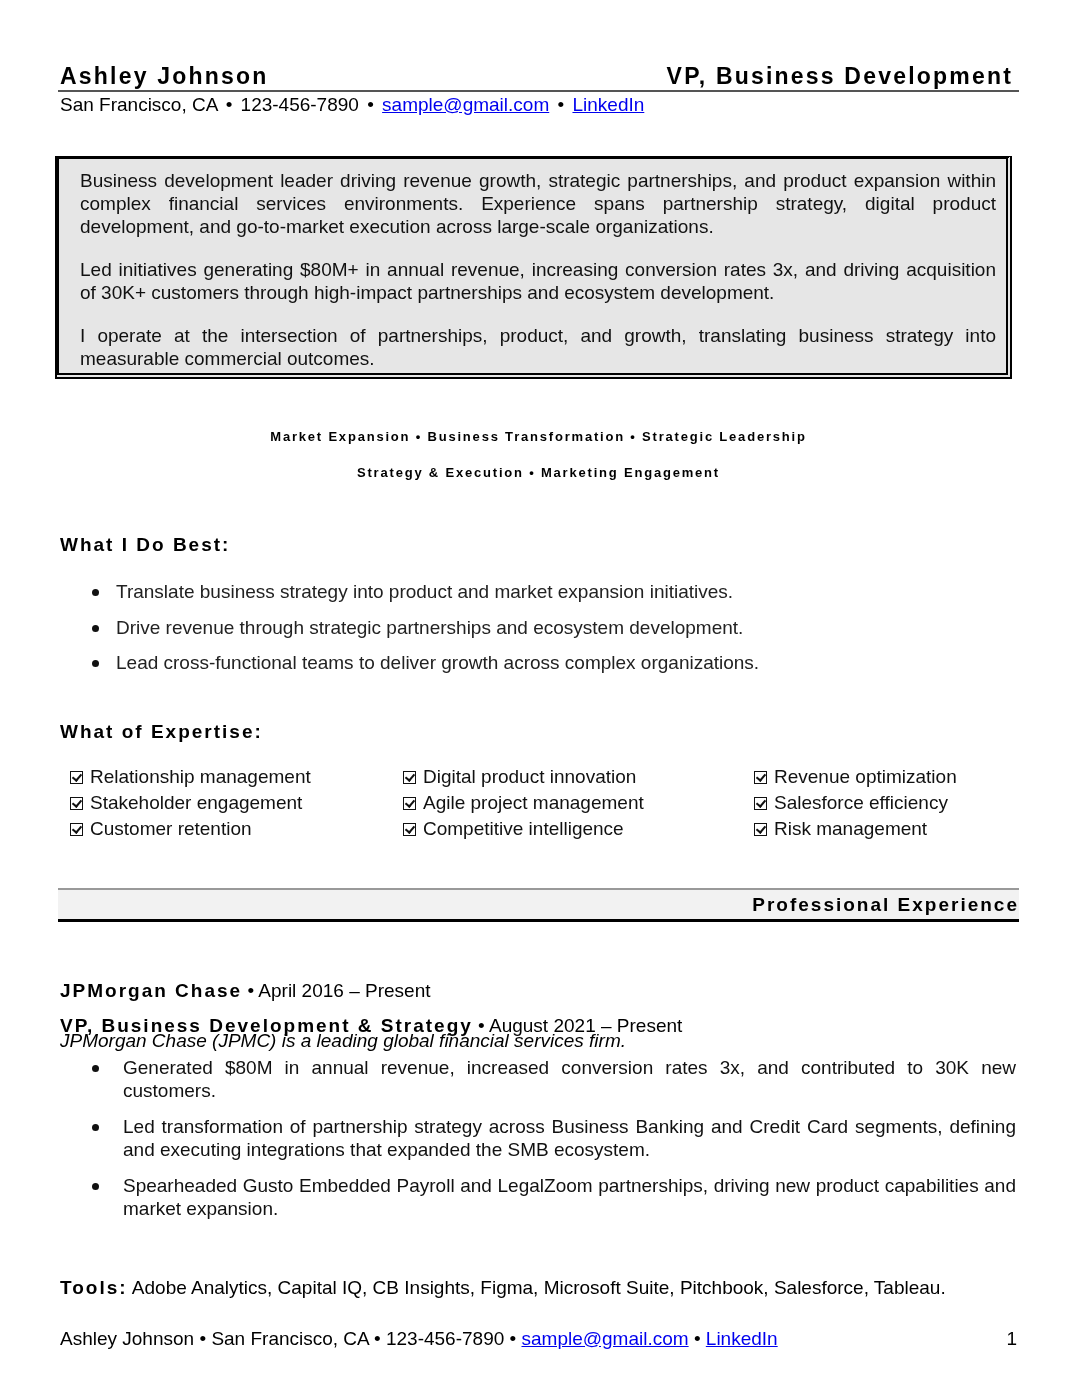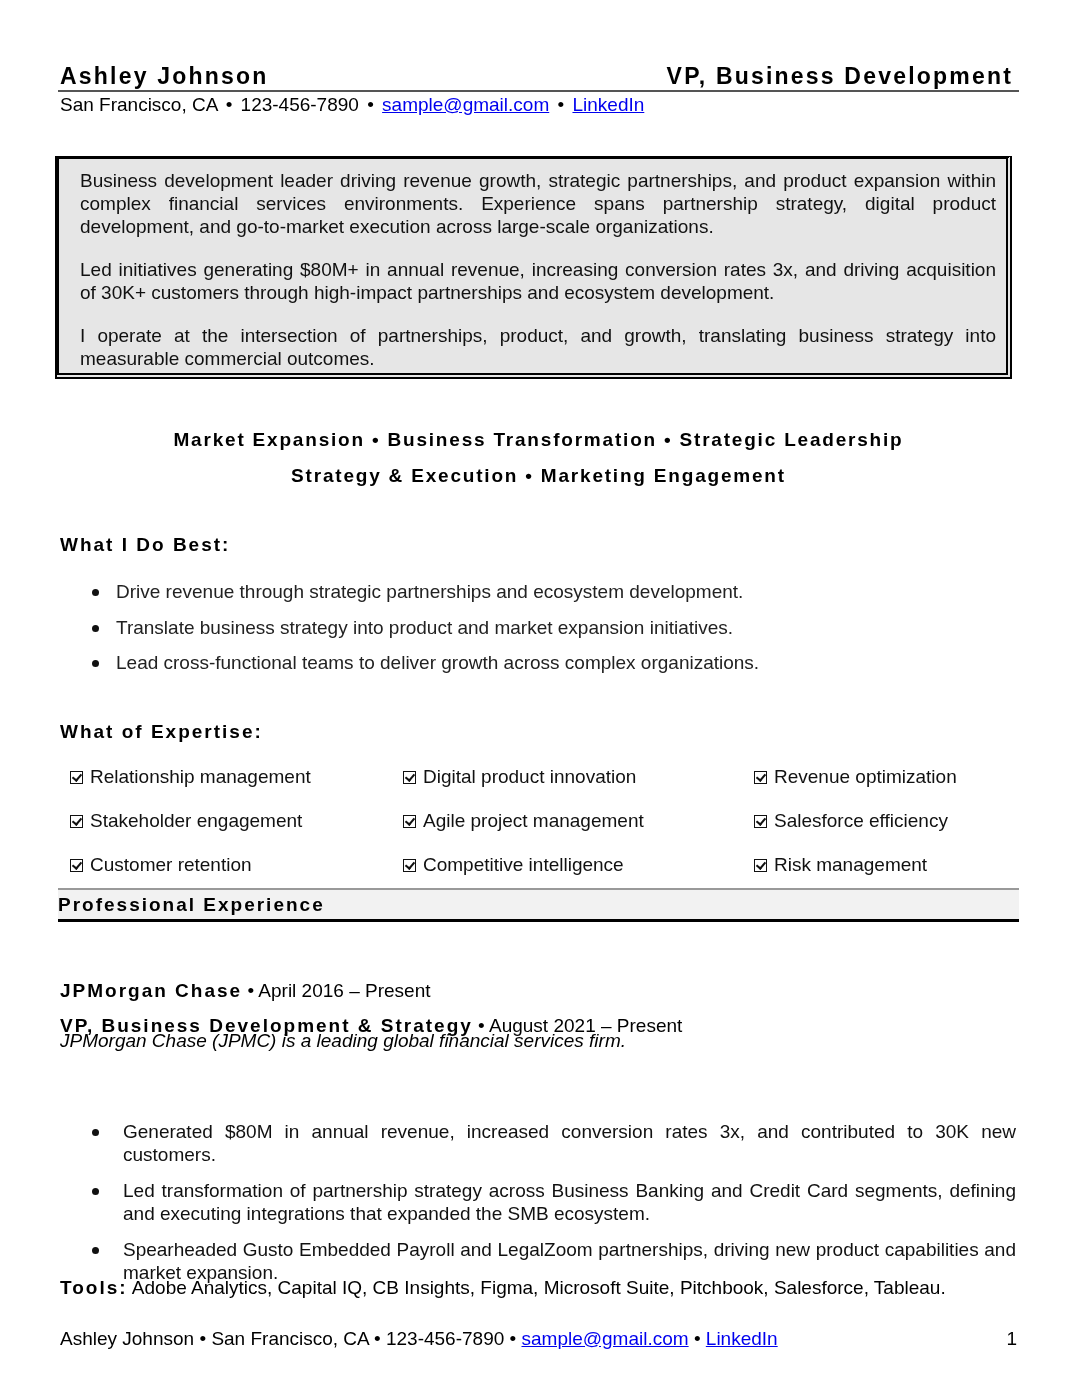--- a/index.html
+++ b/index.html
@@ -36,21 +36,21 @@
     box-sizing: border-box;
     padding: 10px 10px 0 9px;
   }
   .summary-box p {
     margin: 0 0 20px 12px; font-size: 19px; line-height: 23px; text-align: justify;
     color: #111;
   }
 
   .skills {
     position: absolute; left: 0; width: 961px; text-align: center;
-    font-weight: bold; font-size: 19px; letter-spacing: 1.8px; color: #000;
+    font-weight: bold; font-size: 13px; letter-spacing: 1.8px; color: #000;
   }
   .skills.l1 { top: 429px; }
   .skills.l2 { top: 465px; }
 
   .section-label {
     position: absolute; left: 2px; font-weight: bold; font-size: 19px;
     letter-spacing: 2px; color: #000000;
   }
 
   ul.best {
@@ -61,51 +61,51 @@
     font-size: 19px; line-height: 23px; height: 35.5px; color: #222;
     position: relative; padding-left: 24px;
   }
   ul.best li::before {
     content: ""; position: absolute; left: 0; top: 9px; width: 7px; height: 7px;
     background: #111; border-radius: 50%;
   }
 
   .expertise {
     position: absolute; top: 765px; left: 12px; width: 930px;
-    display: grid; grid-template-columns: 333px 351px 250px; row-gap: 21px;
+    display: grid; grid-template-columns: 333px 351px 250px; row-gap: 3px;
   }
   .exp-item { font-size: 19px; line-height: 23px; color: #111; white-space: nowrap; }
   .chk {
     display: inline-block; width: 13px; height: 13px; border: 1.5px solid #111;
     box-sizing: border-box; position: relative; margin-right: 7px; vertical-align: -1px;
   }
   .chk::after {
     content: ""; position: absolute; left: 3px; top: 0px; width: 4px; height: 7px;
     border-right: 2px solid #111; border-bottom: 2px solid #111; transform: rotate(40deg);
   }
 
   .section-header {
     position: absolute; top: 888px; left: 0; width: 961px; height: 34px;
     background: #f2f2f2; border-top: 2px solid #999; border-bottom: 3px solid #000;
-    box-sizing: border-box; text-align: left;
+    box-sizing: border-box; text-align: right;
     font-weight: bold; font-size: 19px; letter-spacing: 2px; line-height: 30px; color: #000;
   }
 
   .job-line {
     position: absolute; left: 2px; font-size: 19px; color: #000; white-space: nowrap; margin-top: 20px;
   }
   .job-line b { letter-spacing: 2px; }
   .job-line.company { top: 960px; }
   .job-line.role { top: 995px; }
   .job-desc {
     position: absolute; top: 1030px; left: 2px; font-size: 19px; font-style: italic; color: #000;
   }
 
   ul.achievements {
-    position: absolute; top: 1120px; left: 34px; width: 924px; margin: 0; padding: 0;
+    position: absolute; top: 1056px; left: 34px; width: 924px; margin: 0; padding: 0;
     list-style: none;
   }
   ul.achievements li {
     font-size: 19px; line-height: 23px; color: #111; text-align: justify;
     position: relative; padding-left: 31px; margin-bottom: 13px;
   }
   ul.achievements li::before {
     content: ""; position: absolute; left: 0; top: 9px; width: 7px; height: 7px;
     background: #111; border-radius: 50%;
   }
@@ -145,22 +145,22 @@
     <p>Business development leader driving revenue growth, strategic partnerships, and product expansion within complex financial services environments. Experience spans partnership strategy, digital product development, and go-to-market execution across large-scale organizations.</p>
     <p>Led initiatives generating $80M+ in annual revenue, increasing conversion rates 3x, and driving acquisition of 30K+ customers through high-impact partnerships and ecosystem development.</p>
     <p>I operate at the intersection of partnerships, product, and growth, translating business strategy into measurable commercial outcomes.</p>
   </div>
 
   <div class="skills l1">Market Expansion • Business Transformation • Strategic Leadership</div>
   <div class="skills l2">Strategy &amp; Execution • Marketing Engagement</div>
 
   <div class="section-label" style="top:534px">What I Do Best:</div>
   <ul class="best">
+    <li>Translate business strategy into product and market expansion initiatives.</li>
     <li>Drive revenue through strategic partnerships and ecosystem development.</li>
-    <li>Translate business strategy into product and market expansion initiatives.</li>
     <li>Lead cross-functional teams to deliver growth across complex organizations.</li>
   </ul>
 
   <div class="section-label" style="top:721px">What of Expertise:</div>
   <div class="expertise">
     <div class="exp-item"><span class="chk"></span><span>Relationship management</span></div>
     <div class="exp-item"><span class="chk"></span><span>Digital product innovation</span></div>
     <div class="exp-item"><span class="chk"></span><span>Revenue optimization</span></div>
     <div class="exp-item"><span class="chk"></span><span>Stakeholder engagement</span></div>
     <div class="exp-item"><span class="chk"></span><span>Agile project management</span></div>

